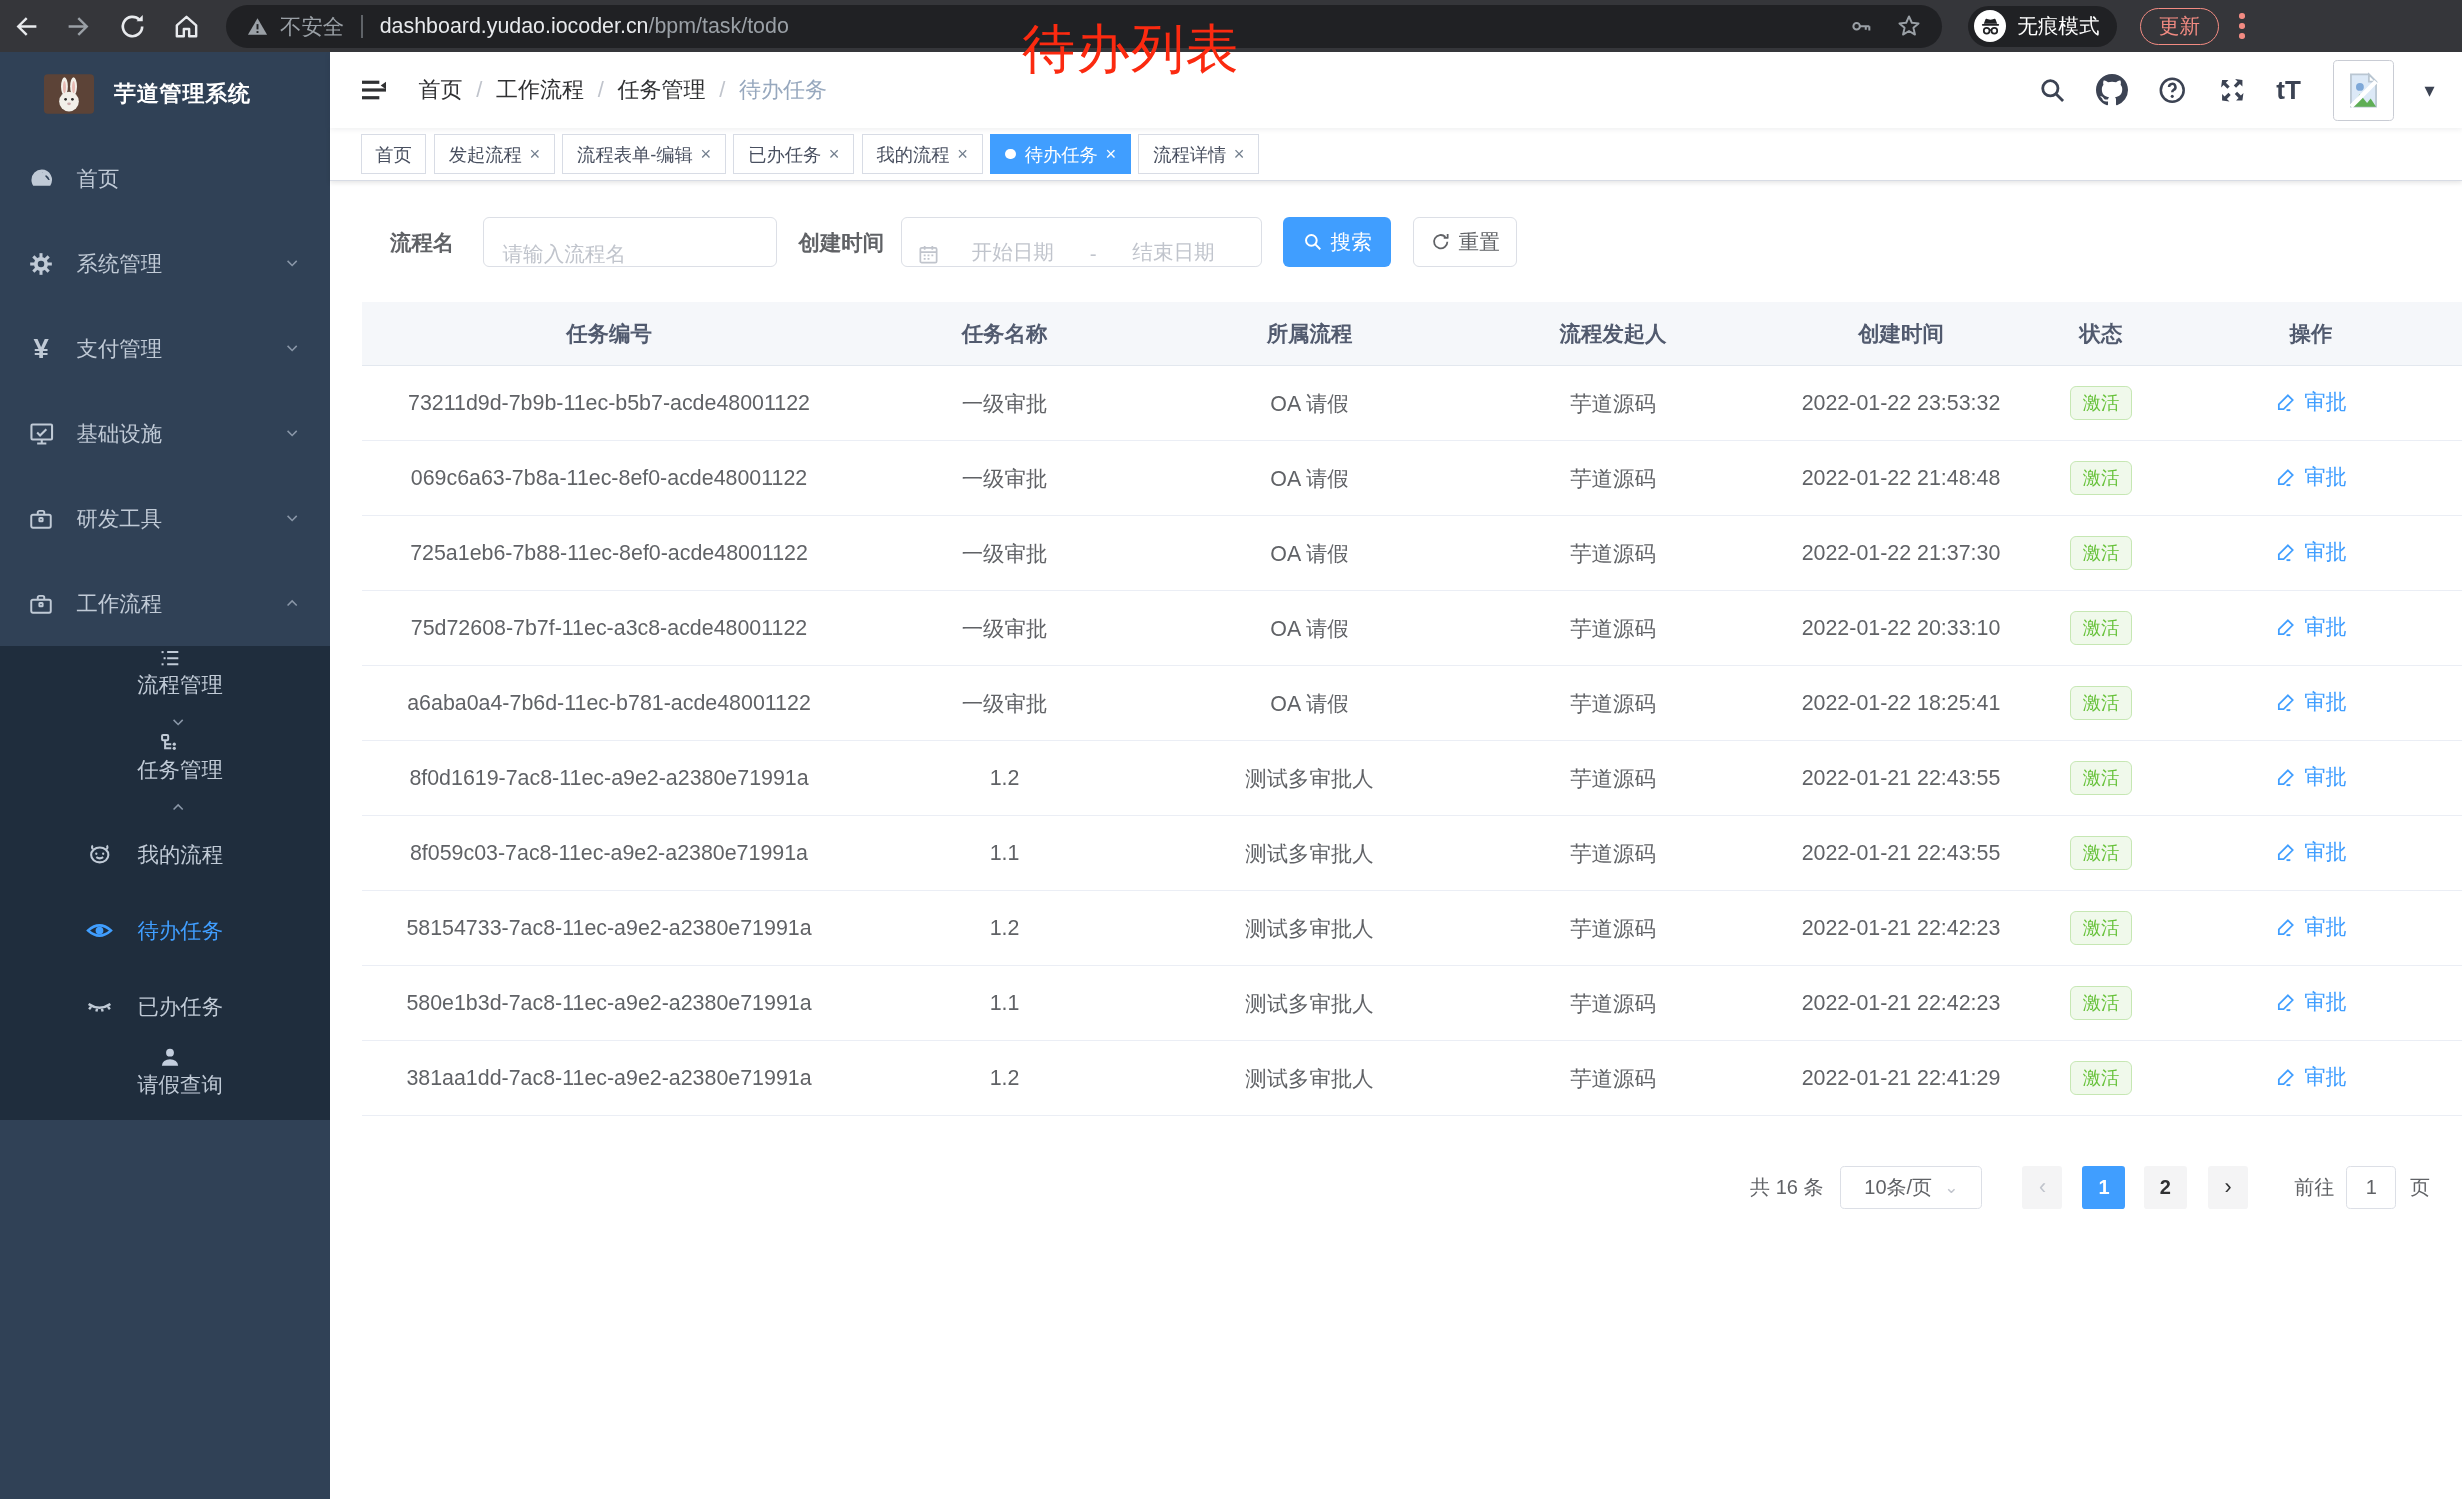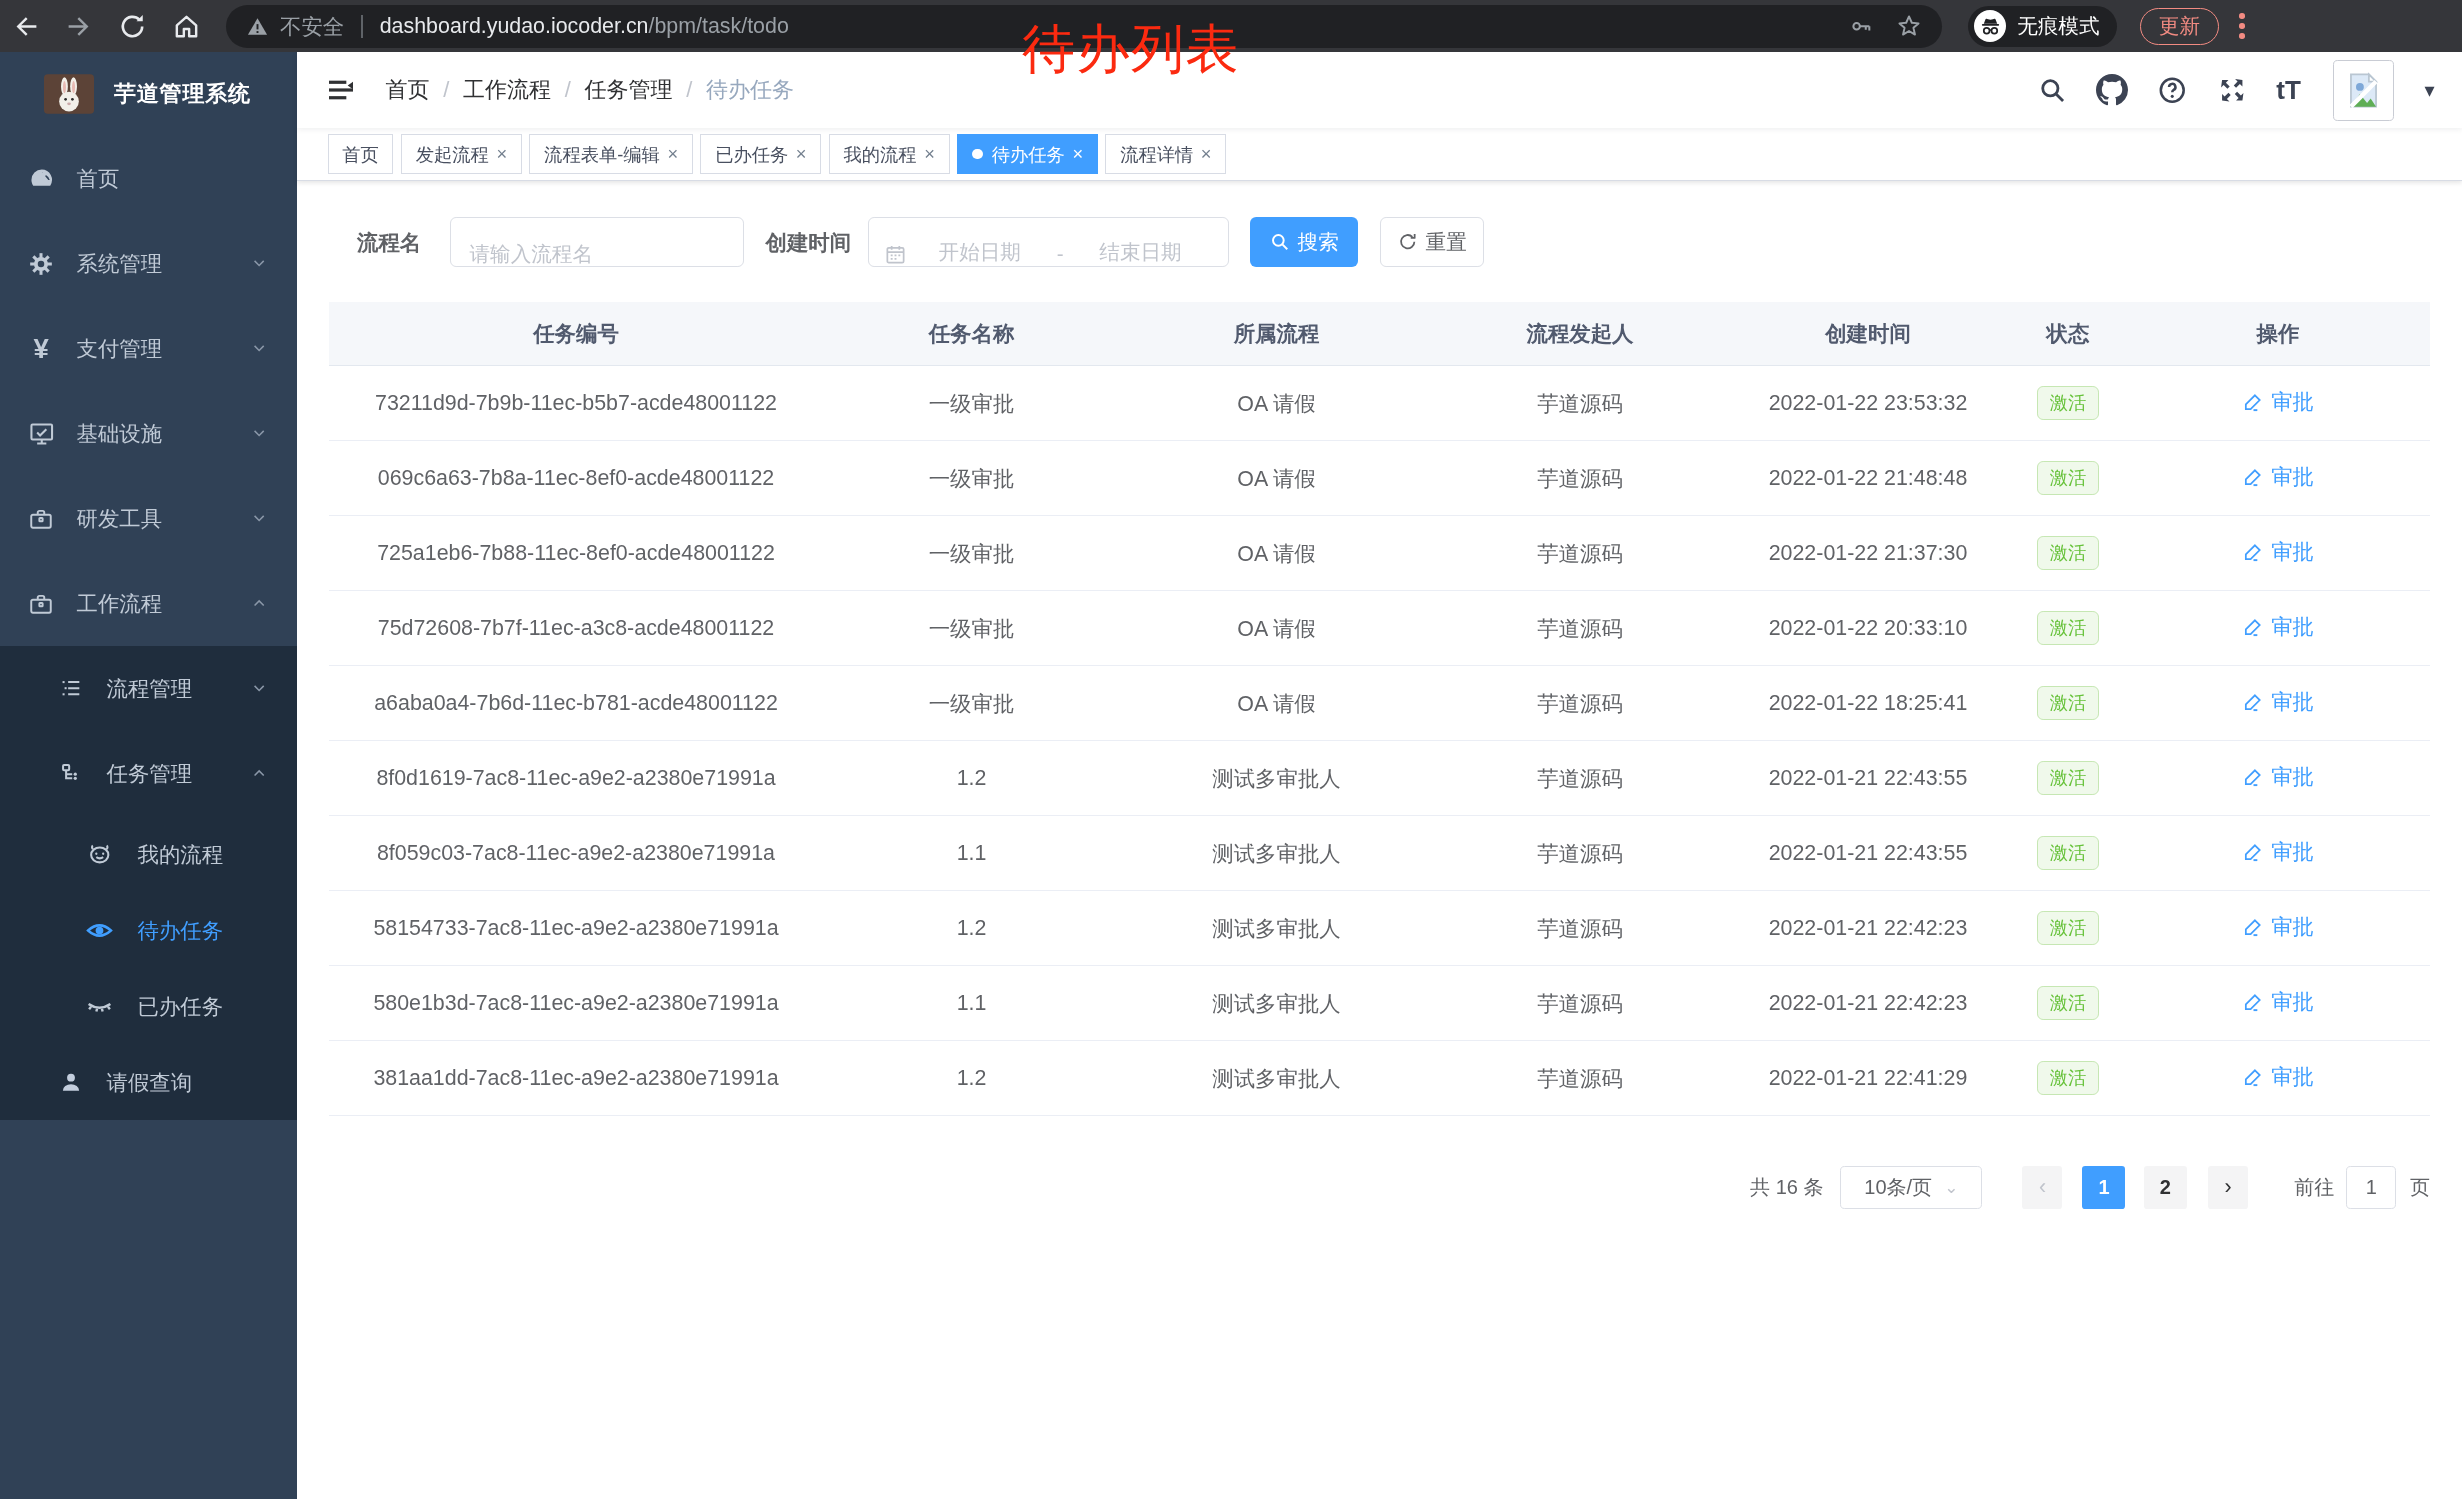--- a/index.html
+++ b/index.html
@@ -29,31 +29,31 @@
   .dots i { width:5.3px; height:5.3px; border-radius:50%; background:#f28b82; }
 
   
   .annotation { position:absolute; left:1022px; top:13.7px; z-index:20; font-size:53px;
     color:#fb2a10; letter-spacing:1.5px; white-space:nowrap; }
 
   
   .app { position:absolute; top:52px; left:0; width:2462px; height:1448px; display:flex; }
 
   
-  .sidebar { width:297px; background:#304156; flex:none; overflow:hidden; }
+  .sidebar { width:330px; background:#304156; flex:none; overflow:hidden; }
   .logo-row { height:84px; display:flex; align-items:center; padding-left:44px; }
   .logo-title { color:#fff; font-size:22px; font-weight:700; margin-left:20px; letter-spacing:0.8px; }
   .nav-item { height:85px; display:flex; align-items:center; padding:0 26px;
     color:#c0cad6; font-size:21.4px; cursor:pointer; }
   .nav-icn { width:30.5px; display:flex; justify-content:center; margin-right:20px; flex:none; }
   .grow { flex:1; }
   .chev { color:#8a97a8; margin-right:3.1px; display:flex; }
   .sub-block { background:#1f2d3d; }
   .sub-item { height:85px; display:flex; align-items:center; padding-left:56px;
-    color:#c0cad6; font-size:21.4px; padding-right:26px; cursor:pointer; }
+    color:#c0cad6; font-size:21.4px; padding-right:26px; cursor:pointer;flex-direction:column; }
   .sub2-item { height:76px; display:flex; align-items:center; padding-left:84px;
     color:#c0cad6; font-size:21.4px; cursor:pointer; }
   .sub2-item .nav-icn { margin-right:23px; }
   .active-menu { color:#409eff !important; }
 
   
   .main { flex:1; display:flex; flex-direction:column; background:#fff; min-width:0; }
   .navbar { height:76px; display:flex; align-items:center; padding:0 27.5px;
     box-shadow:0 1.5px 6.1px rgba(0,21,41,.08); position:relative; z-index:3; background:#fff; }
   .hamburger { margin-right:29px; display:flex; cursor:pointer; }

